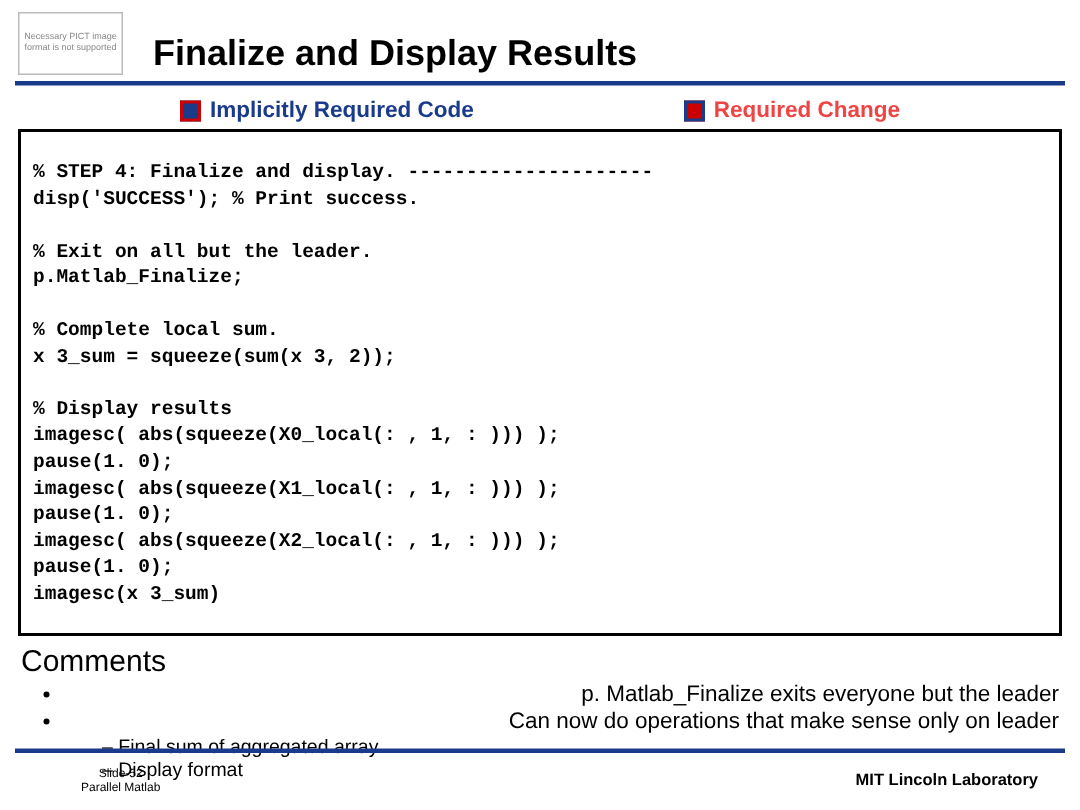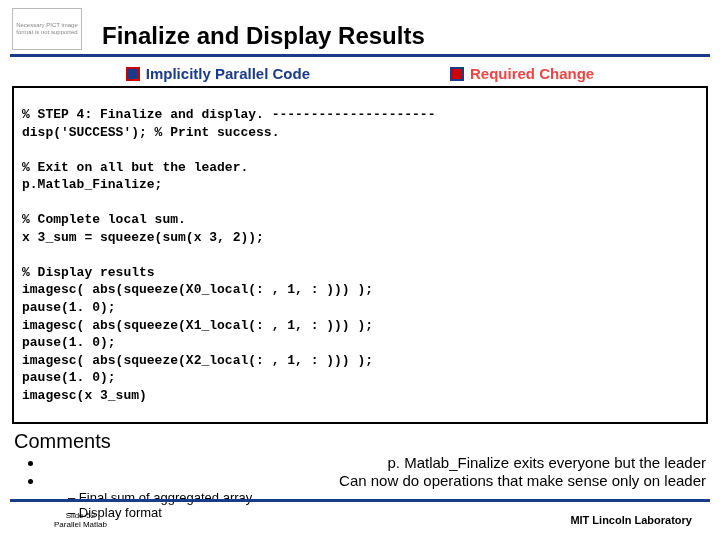--- a/index.html
+++ b/index.html
@@ -132,21 +132,21 @@
 <div class="header">
   <div class="placeholder-img">Necessary PICT image format is not supported</div>
   <div class="title">Finalize and Display Results</div>
 </div>
 
 <div class="blue-bar"></div>
 
 <div class="legend">
   <div class="legend-item">
     <span class="swatch blue"></span>
-    <span class="legend-blue">Implicitly Parallel Code</span>
+    <span class="legend-blue">Implicitly Required Code</span>
   </div>
   <div class="legend-item">
     <span class="swatch red"></span>
     <span class="legend-red">Required Change</span>
   </div>
 </div>
 
 <div class="code-box">% STEP 4: Finalize and display. ---------------------
 disp('SUCCESS'); % Print success.
 

